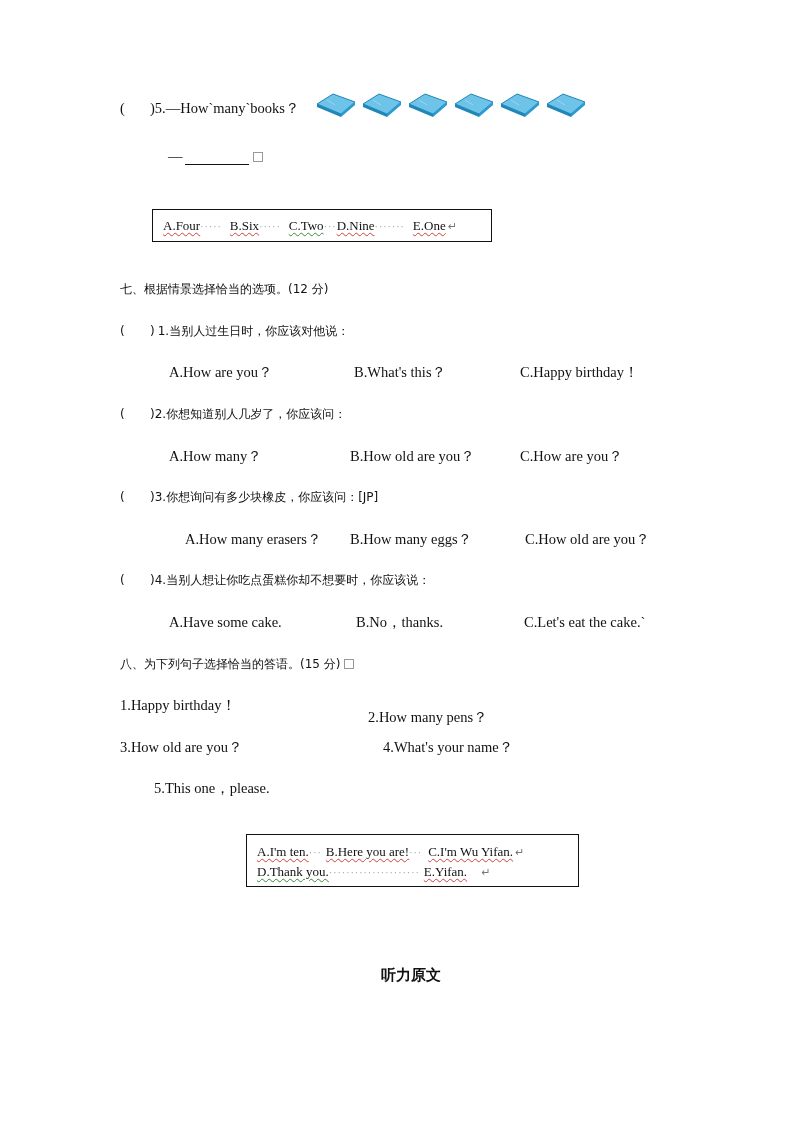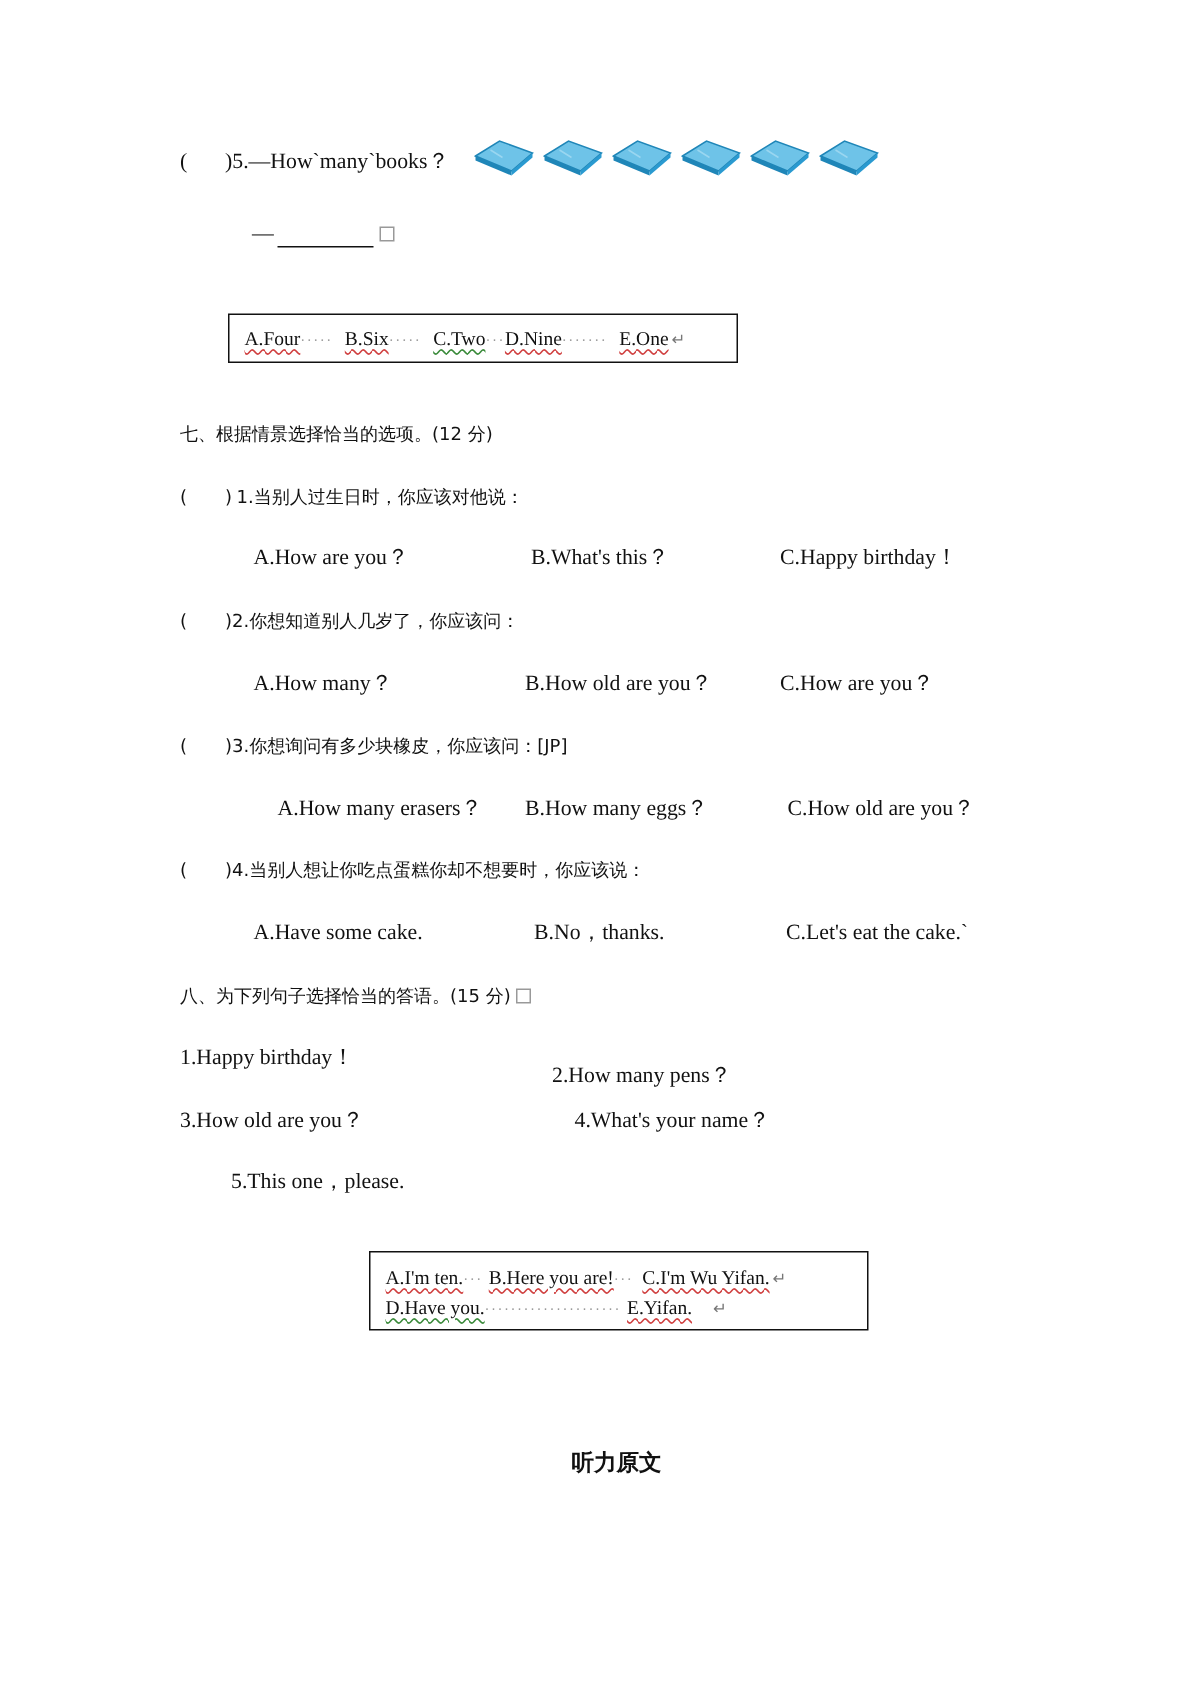--- a/index.html
+++ b/index.html
@@ -166,17 +166,17 @@
 <div class="abs t" style="left:368px; top:708px;">2.How many pens？</div>
 <div class="abs t" style="left:120px; top:738px;">3.How old are you？</div>
 <div class="abs t" style="left:383px; top:738px;">4.What's your name？</div>
 <div class="abs t" style="left:120px; top:779px;margin-left:34px;">5.This one，please.</div>
 
 <div class="wordbox" style="left:246px; top:834px; width:331px; height:51px;">
   <div style="position:absolute; left:10px; top:9px; white-space:nowrap;">
     <span class="squig">A.I'm ten.</span><span class="dots">···</span><span class="squig" style="margin-left:4px">B.Here you are!</span><span class="dots">···</span><span class="squig" style="margin-left:6px">C.I'm Wu Yifan.</span><span class="ret">↵</span>
   </div>
   <div style="position:absolute; left:10px; top:29px; white-space:nowrap;">
-    <span class="squig-g">D.Have you.</span><span class="dots">·····················</span><span class="squig" style="margin-left:4px">E.Yifan.</span><span class="ret" style="margin-left:14px">↵</span>
+    <span class="squig-g">D.Thank you.</span><span class="dots">·····················</span><span class="squig" style="margin-left:4px">E.Yifan.</span><span class="ret" style="margin-left:14px">↵</span>
   </div>
 </div>
 
 <div class="abs heading" style="left:381px; top:966px;">听力原文</div>
 
 </body></html>

